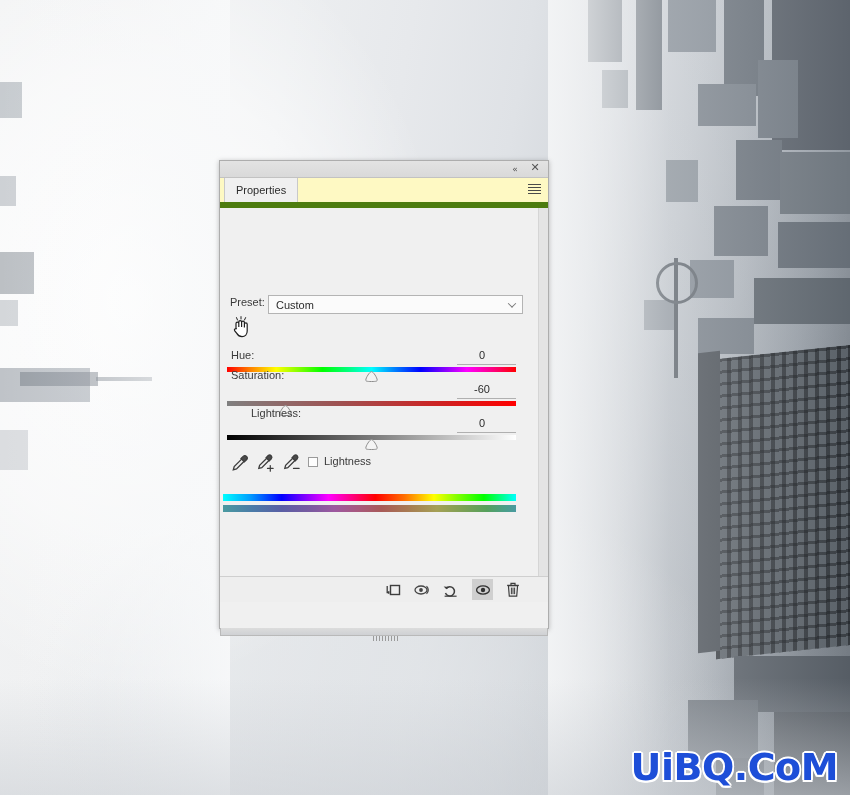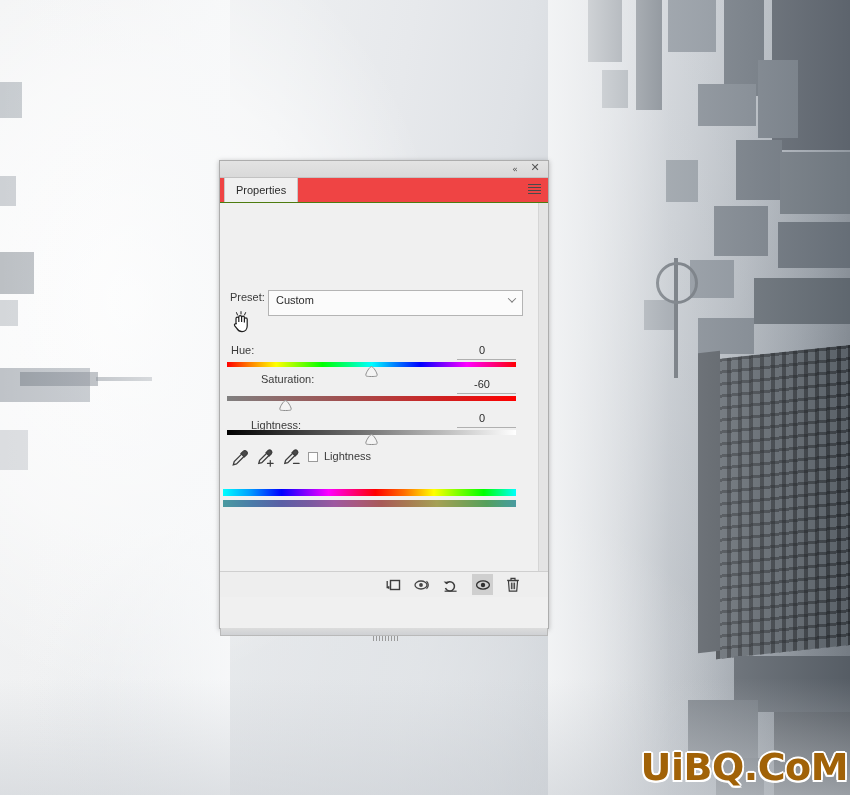--- a/index.html
+++ b/index.html
@@ -76,27 +76,27 @@
   }
   .fade-bot {
     position: absolute; inset: 0;
     background: linear-gradient(to top, rgba(205,209,214,0.6) 0%, rgba(205,209,214,0) 60%);
     pointer-events: none;
   }
 
   
   #watermark {
     position: absolute;
-    right: 2px;
+    right: 12px;
     bottom: 6px;
     font-family: "DejaVu Sans", sans-serif;
     font-size: 38px;
     font-weight: bold;
     letter-spacing: -0.5px;
-    color: #a16207;
+    color: #1d4ed8;
     text-shadow:
       -1.5px -1.5px 0 #ffffff,  1.5px -1.5px 0 #ffffff,
       -1.5px  1.5px 0 #ffffff,  1.5px  1.5px 0 #ffffff,
        0 -1.8px 0 #ffffff, 0 1.8px 0 #ffffff,
       -1.8px 0 0 #ffffff, 1.8px 0 0 #ffffff;
     user-select: none;
   }
 
   
   #panel {
@@ -131,22 +131,22 @@
     width: 12px; height: 12px;
     font-size: 11px; line-height: 12px;
     color: #555; text-align: center;
     font-family: "DejaVu Sans", sans-serif;
   }
 
   
   #tabstrip {
     position: relative;
     height: 24px;
-    background: #ef4444;
-    border-bottom: 1px solid #4d7c0f;
+    background: #fef9c3;
+    border-bottom: 6px solid #4d7c0f;
   }
   #tab-properties {
     position: absolute;
     left: 4px; top: 0;
     height: 24px;
     padding: 0 11px;
     line-height: 25px;
     background: #f0f0f0;
     border-left: 1px solid #c9c9c9;
     border-right: 1px solid #c9c9c9;
@@ -226,21 +226,21 @@
   .row-label {
     position: absolute;
     font-size: 11px;
     color: #3a3a3a;
   }
 
   
   #preset-label { left: 10px; top: 88px; }
   .combo {
     position: absolute;
-    height: 26px;
+    height: 19px;
     background: #fbfbfb;
     border: 1px solid #b4b4b4;
     box-sizing: border-box;
   }
   .combo .val {
     position: absolute;
     left: 7px; top: 3px;
     font-size: 11px;
     color: #2b2b2b;
   }
@@ -491,33 +491,33 @@
         <div class="sl-underline" style="left:237px; top:156px; width:59px;"></div>
         <div class="sl-track" id="hue-track" style="top:159px;"></div>
         <div class="sl-thumb" style="left:151px; top:163px;">
           <svg viewBox="0 0 13 11" width="13" height="11">
             <path d="M6.5 0.6 C8.4 0.6 12.2 7 12.2 9 C12.2 10.2 11.4 10.5 6.5 10.5 C1.6 10.5 0.8 10.2 0.8 9 C0.8 7 4.6 0.6 6.5 0.6 Z" fill="#f4f4f4" stroke="#8d8d8d" stroke-width="1"></path>
           </svg>
         </div>
       </div>
 
       <div class="slider-group">
-        <div class="sl-label" style="top:170px;margin-left:30px;">Saturation:</div>
+        <div class="sl-label" style="top:161px;">Saturation:</div>
         <div class="sl-value" style="left:241px; top:175px;text-align:center;">-60</div>
         <div class="sl-underline" style="left:237px; top:190px; width:59px;"></div>
         <div class="sl-track" id="sat-track" style="top:193px;"></div>
         <div class="sl-thumb" style="left:65px; top:197px;">
           <svg viewBox="0 0 13 11" width="13" height="11">
             <path d="M6.5 0.6 C8.4 0.6 12.2 7 12.2 9 C12.2 10.2 11.4 10.5 6.5 10.5 C1.6 10.5 0.8 10.2 0.8 9 C0.8 7 4.6 0.6 6.5 0.6 Z" fill="#f4f4f4" stroke="#8d8d8d" stroke-width="1"></path>
           </svg>
         </div>
       </div>
 
       <div class="slider-group">
-        <div class="sl-label" style="top:216px;padding-left:20px;">Lightness:</div>
+        <div class="sl-label" style="top:199px;padding-left:20px;">Lightness:</div>
         <div class="sl-value" style="left:241px; top:209px;">0</div>
         <div class="sl-underline" style="left:237px; top:224px; width:59px;"></div>
         <div class="sl-track" id="light-track" style="top:227px;"></div>
         <div class="sl-thumb" style="left:151px; top:231px;">
           <svg viewBox="0 0 13 11" width="13" height="11">
             <path d="M6.5 0.6 C8.4 0.6 12.2 7 12.2 9 C12.2 10.2 11.4 10.5 6.5 10.5 C1.6 10.5 0.8 10.2 0.8 9 C0.8 7 4.6 0.6 6.5 0.6 Z" fill="#f4f4f4" stroke="#8d8d8d" stroke-width="1"></path>
           </svg>
         </div>
       </div>
 

